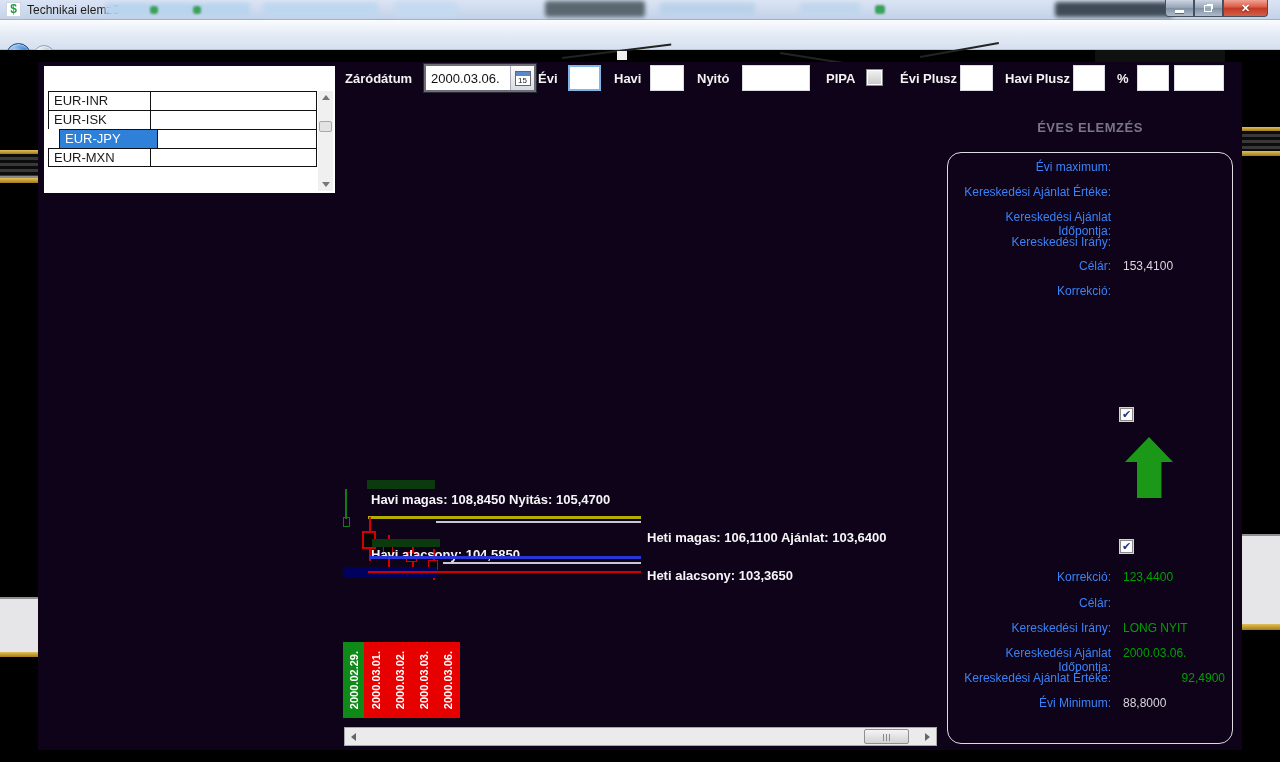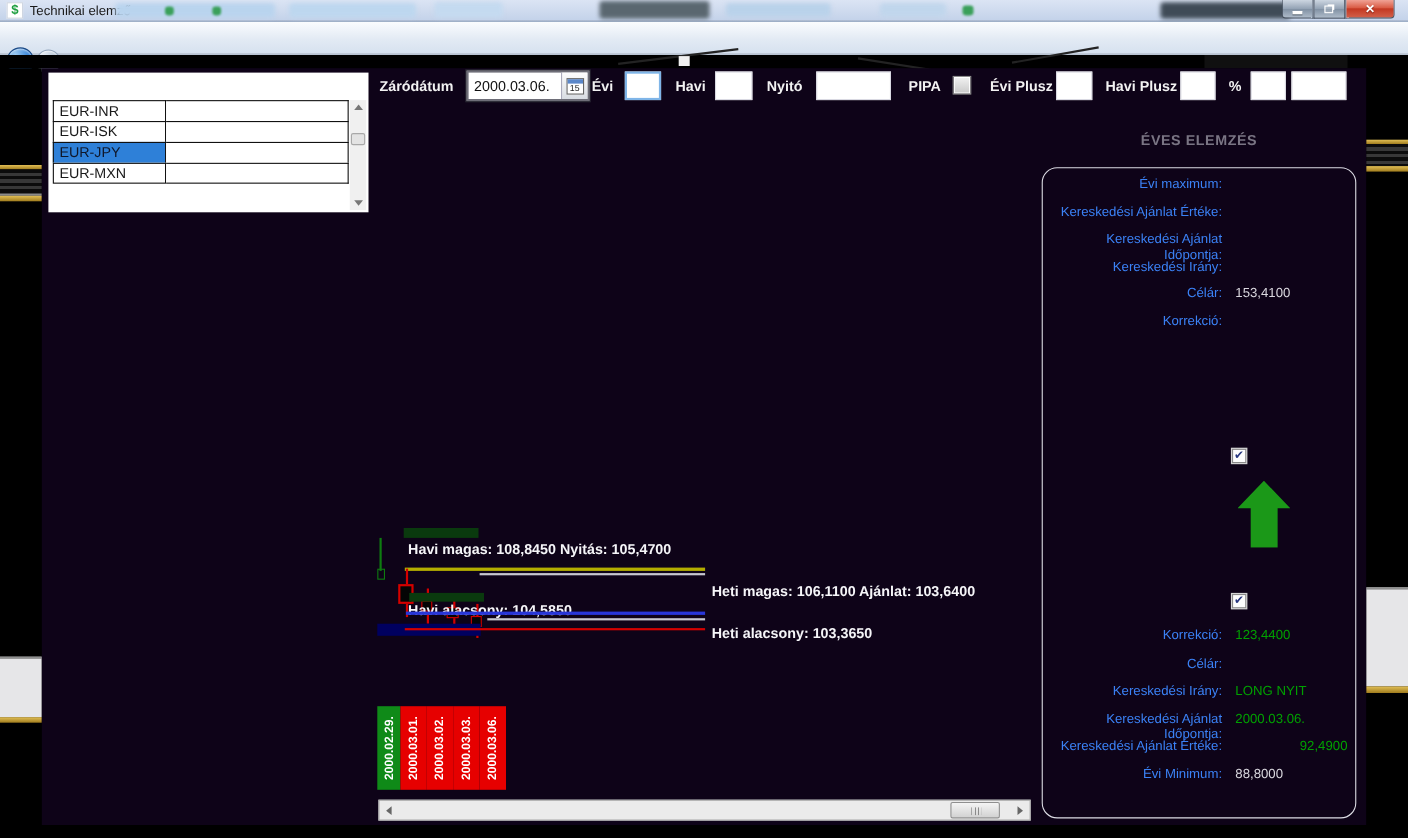--- a/index.html
+++ b/index.html
@@ -83,21 +83,21 @@
   }
   .lb-header { height:22px; font-size:16px; color:#14532d; padding:3px 0 0 6px;margin-top:21px; }
   .lb-grid { position:absolute; left:4px; top:25px; width:269px; }
   .lb-row { display:flex; height:19px; }
   .lb-c1 {
     width:103px; border:1px solid #111; border-bottom:none; font-size:13px;
     color:#1a1a1a; padding:1px 0 0 5px; background:#fff;
   }
   .lb-c2 { width:166px; border:1px solid #111; border-left:none; border-bottom:none; background:#fff; }
   .lb-row.last .lb-c1, .lb-row.last .lb-c2 { border-bottom:1px solid #111; }
-  .lb-row.sel .lb-c1 { background:#2e80d8; color:#0f172a; }
+  .lb-row.sel .lb-c1 { background:#2e80d8; color:#ffffff;margin-left:11px; }
   .lb-vscroll {
     position:absolute; right:2px; top:25px; width:15px; height:100px; background:#f0f0f0;
   }
   .tri { width:0; height:0; position:absolute; left:4px; }
   .tri-up { border-left:4px solid transparent; border-right:4px solid transparent; border-bottom:5px solid #777; top:4px; }
   .tri-down { border-left:4px solid transparent; border-right:4px solid transparent; border-top:5px solid #777; bottom:4px; }
   .lb-thumb { position:absolute; left:1px; top:30px; width:13px; height:11px; background:#e3e3e3; border:1px solid #a8a8a8; border-radius:2px; }
 
   
   .tlabel { top:71px; font-size:13px; font-weight:bold; color:#f2f2f2; }

